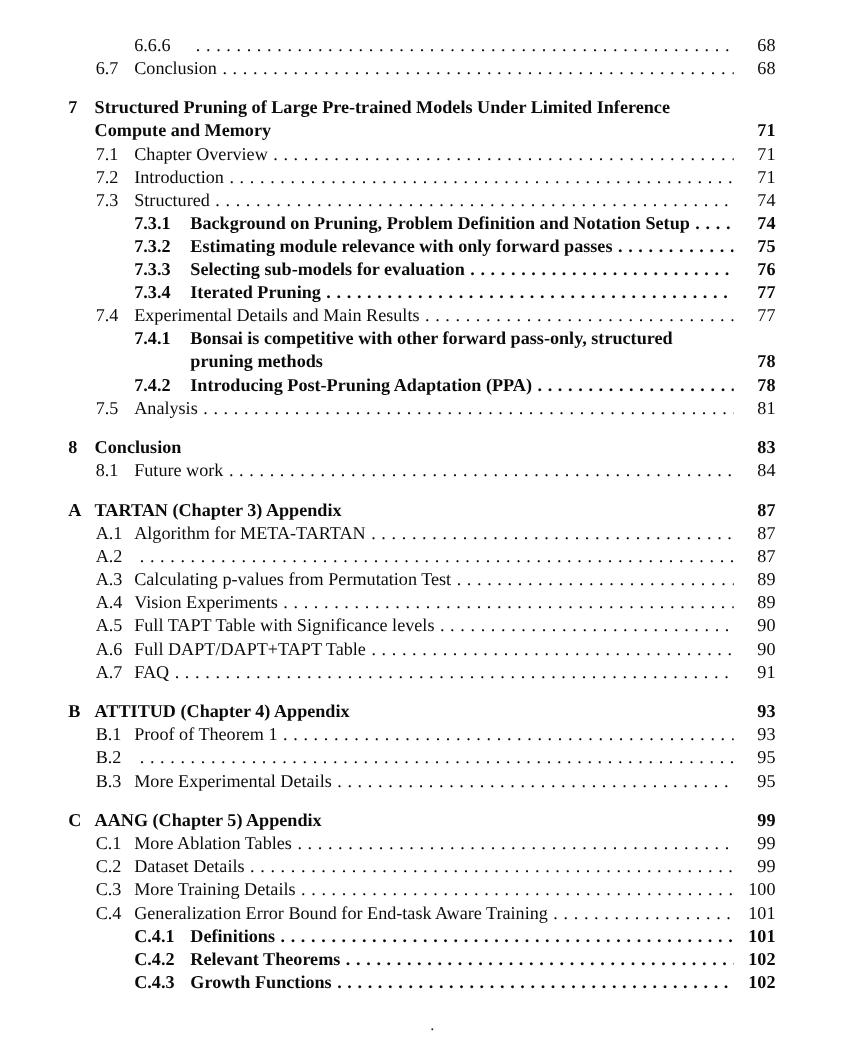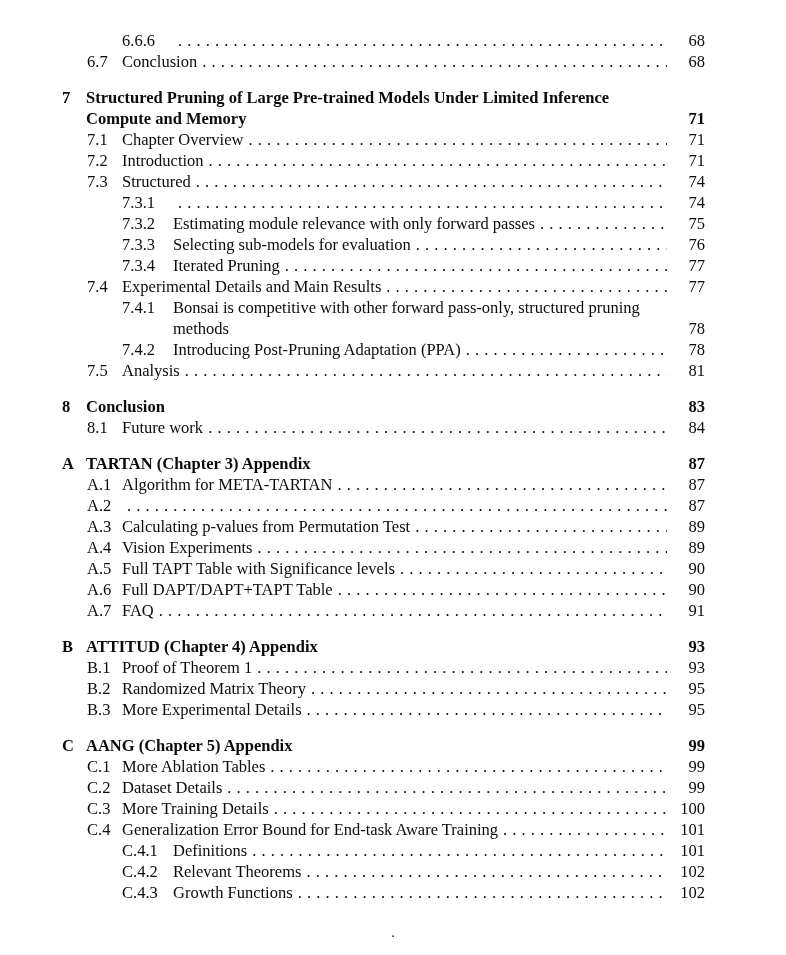--- a/index.html
+++ b/index.html
@@ -46,21 +46,21 @@
     flex: none;
     width: 32px;
     text-align: right;
     white-space: nowrap;
   }
   
   .entry.chapter { font-weight: bold; margin-top: 15px; }
   .entry.chapter .num { width: 24px; }
   .entry.section { padding-left: 25px; }
   .entry.section .num { width: 35px; }
-  .entry.subsection { padding-left: 60px; }
+  .entry.subsection { padding-left: 60px; font-weight: bold; }
   .entry.subsection .num { width: 51px; }
   .entry.subsubsection { padding-left: 60px; }
   .entry.subsubsection .num { width: 51px; }
 
   .footer-mark {
     position: absolute;
     bottom: 12px;
     left: 0;
     width: 100%;
     text-align: center;
@@ -103,20 +103,21 @@
     <span class="pageno">71</span>
   </div>
       <div class="entry section">
     <span class="num">7.3</span>
     <span class="title">Structured</span>
     <span class="dots">. . . . . . . . . . . . . . . . . . . . . . . . . . . . . . . . . . . . . . . . . . . . . . . . . . . . . . . . . . . . . . . . . . . . . . . . . . . . . . . . . . . . . . . . . . . . . . . . . . . . . . . . . . . . . . . . . . . . . . . . . . . . . . . . . . . . . . . . . . . . . . . . . . . . . . . . . . . . . . . . </span>
     <span class="pageno">74</span>
   </div>
       <div class="entry subsection">
     <span class="num">7.3.1</span>
+    <span class="title">Background on Pruning, Problem Definition and Notation Setup</span>
     <span class="dots">. . . . . . . . . . . . . . . . . . . . . . . . . . . . . . . . . . . . . . . . . . . . . . . . . . . . . . . . . . . . . . . . . . . . . . . . . . . . . . . . . . . . . . . . . . . . . . . . . . . . . . . . . . . . . . . . . . . . . . . . . . . . . . . . . . . . . . . . . . . . . . . . . . . . . . . . . . . . . . . . </span>
     <span class="pageno">74</span>
   </div>
       <div class="entry subsection">
     <span class="num">7.3.2</span>
     <span class="title">Estimating module relevance with only forward passes</span>
     <span class="dots">. . . . . . . . . . . . . . . . . . . . . . . . . . . . . . . . . . . . . . . . . . . . . . . . . . . . . . . . . . . . . . . . . . . . . . . . . . . . . . . . . . . . . . . . . . . . . . . . . . . . . . . . . . . . . . . . . . . . . . . . . . . . . . . . . . . . . . . . . . . . . . . . . . . . . . . . . . . . . . . . </span>
     <span class="pageno">75</span>
   </div>
       <div class="entry subsection">
@@ -221,21 +222,20 @@
     <span class="pageno">93</span>
   </div>
       <div class="entry section">
     <span class="num">B.1</span>
     <span class="title">Proof of Theorem 1</span>
     <span class="dots">. . . . . . . . . . . . . . . . . . . . . . . . . . . . . . . . . . . . . . . . . . . . . . . . . . . . . . . . . . . . . . . . . . . . . . . . . . . . . . . . . . . . . . . . . . . . . . . . . . . . . . . . . . . . . . . . . . . . . . . . . . . . . . . . . . . . . . . . . . . . . . . . . . . . . . . . . . . . . . . . </span>
     <span class="pageno">93</span>
   </div>
       <div class="entry section">
     <span class="num">B.2</span>
-    <span class="title">Randomized Matrix Theory</span>
     <span class="dots">. . . . . . . . . . . . . . . . . . . . . . . . . . . . . . . . . . . . . . . . . . . . . . . . . . . . . . . . . . . . . . . . . . . . . . . . . . . . . . . . . . . . . . . . . . . . . . . . . . . . . . . . . . . . . . . . . . . . . . . . . . . . . . . . . . . . . . . . . . . . . . . . . . . . . . . . . . . . . . . . </span>
     <span class="pageno">95</span>
   </div>
       <div class="entry section">
     <span class="num">B.3</span>
     <span class="title">More Experimental Details</span>
     <span class="dots">. . . . . . . . . . . . . . . . . . . . . . . . . . . . . . . . . . . . . . . . . . . . . . . . . . . . . . . . . . . . . . . . . . . . . . . . . . . . . . . . . . . . . . . . . . . . . . . . . . . . . . . . . . . . . . . . . . . . . . . . . . . . . . . . . . . . . . . . . . . . . . . . . . . . . . . . . . . . . . . . </span>
     <span class="pageno">95</span>
   </div>
       <div class="entry chapter">

